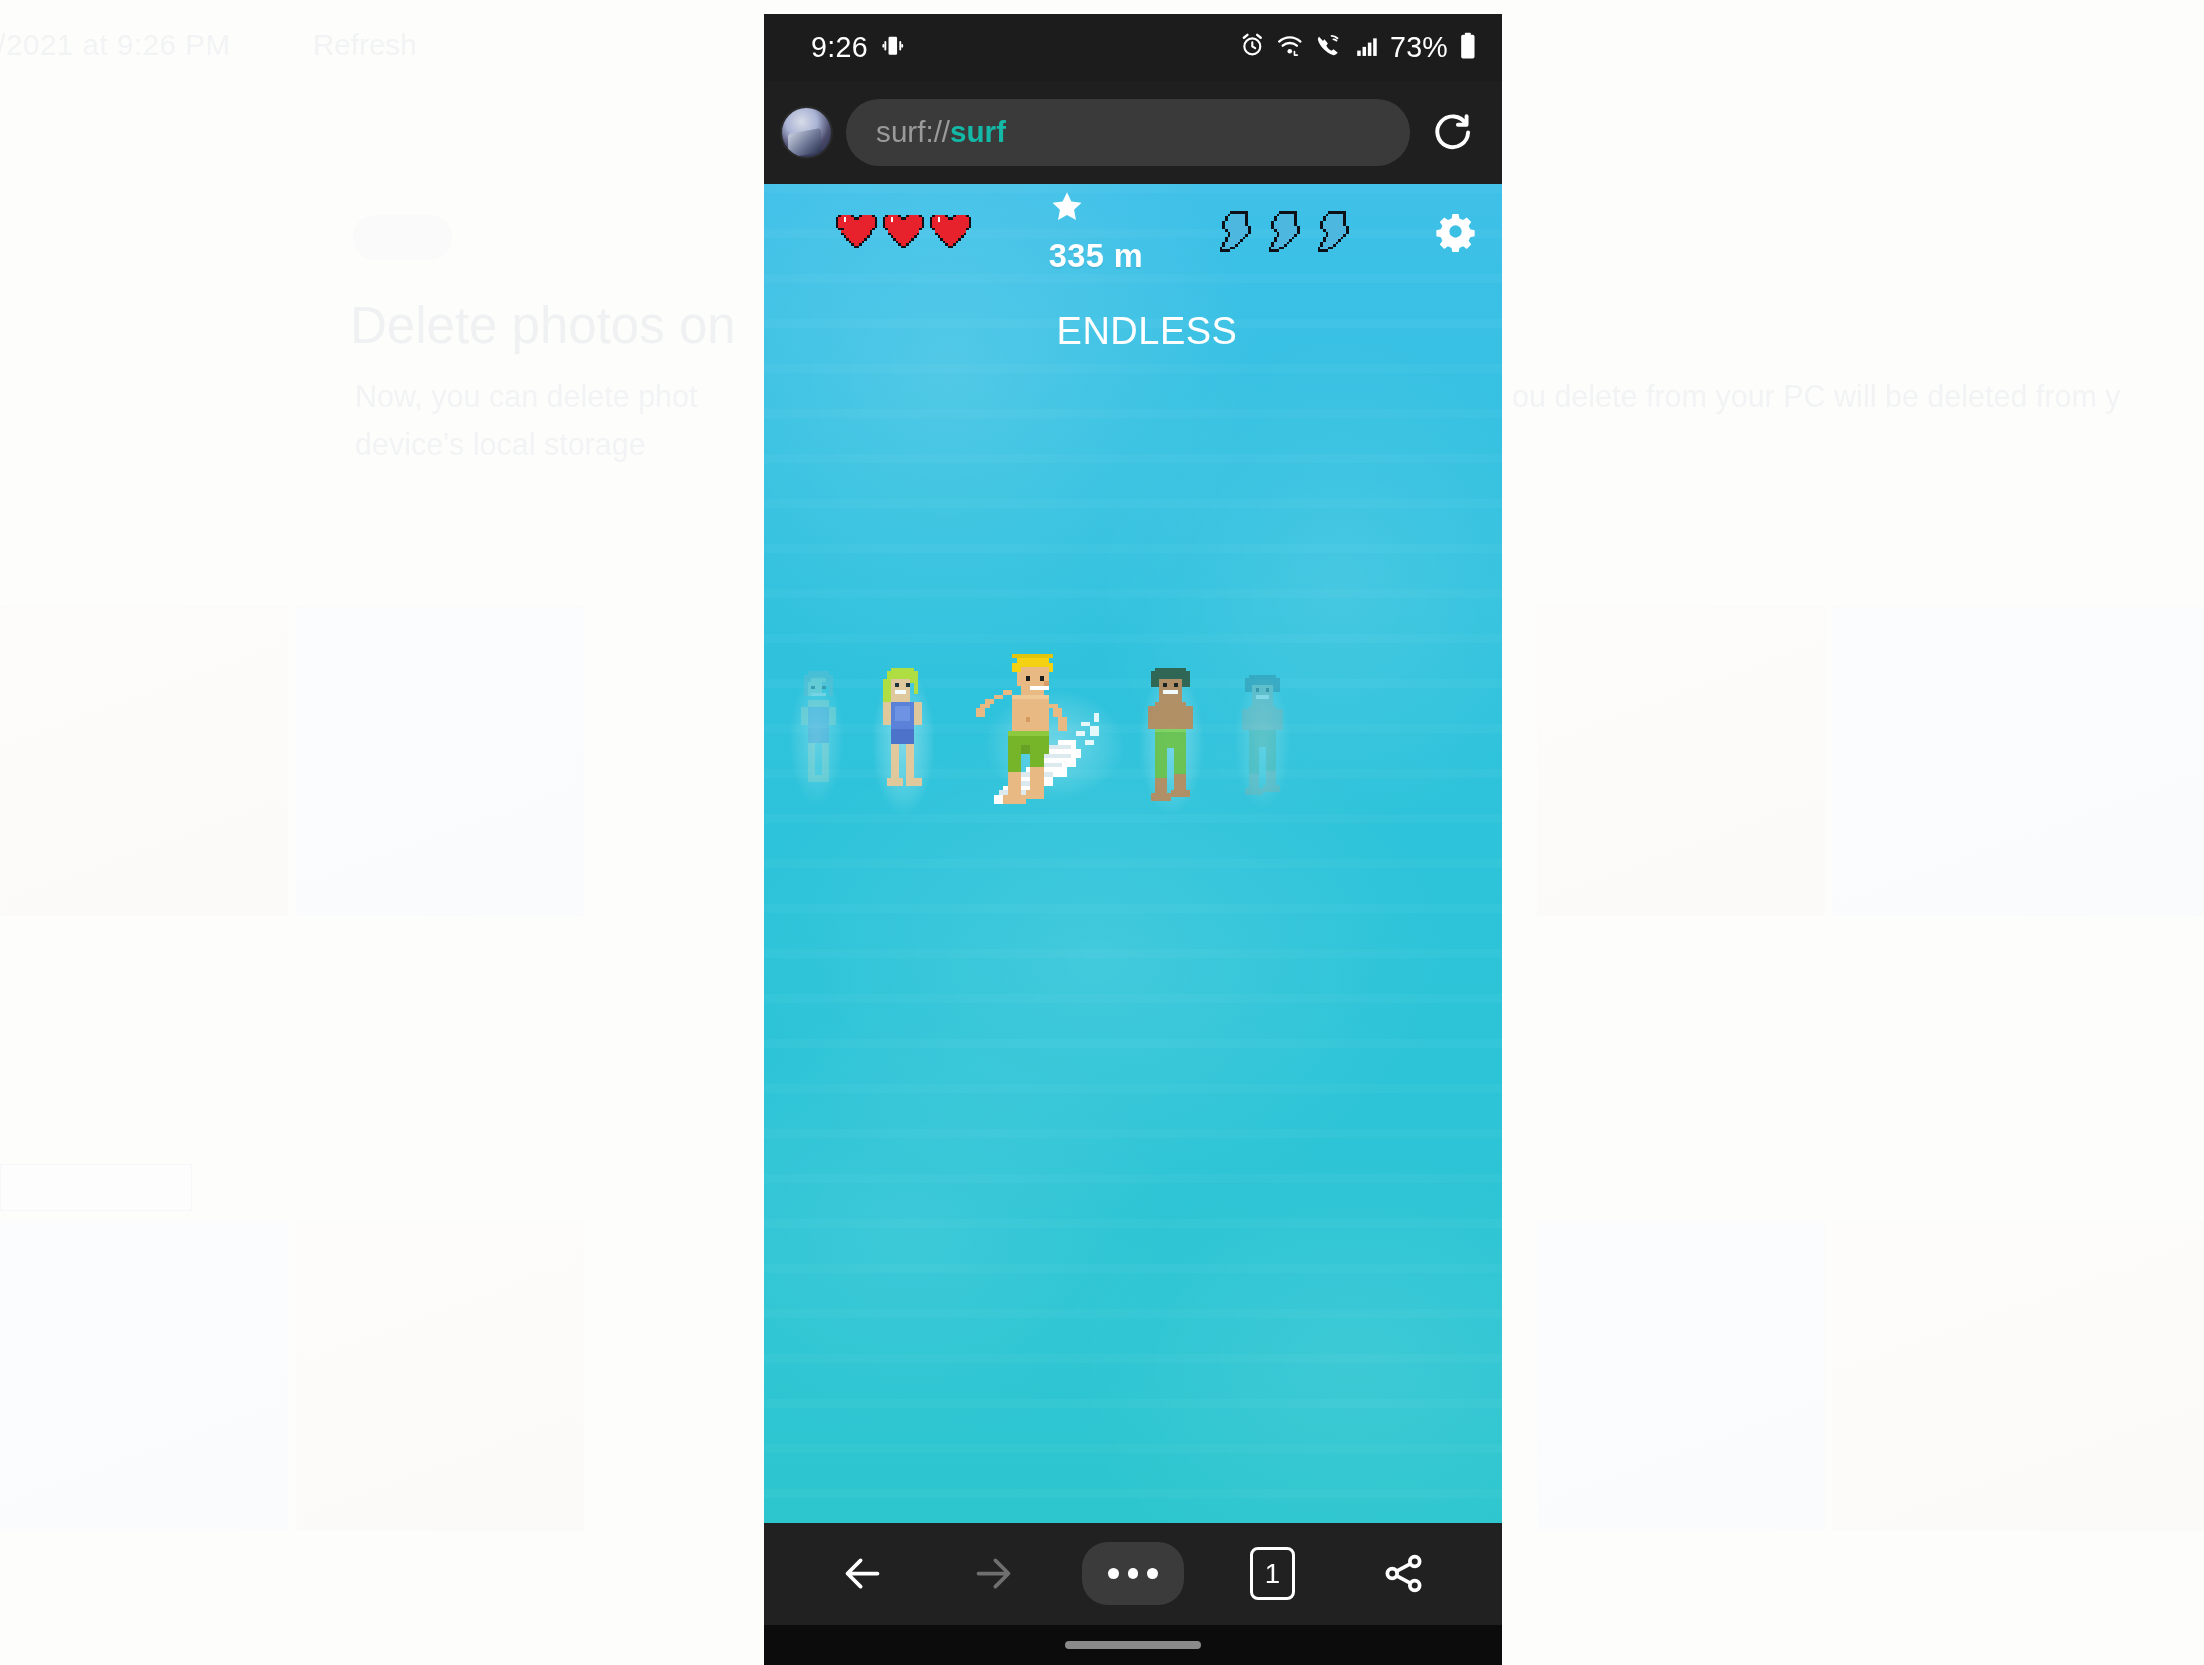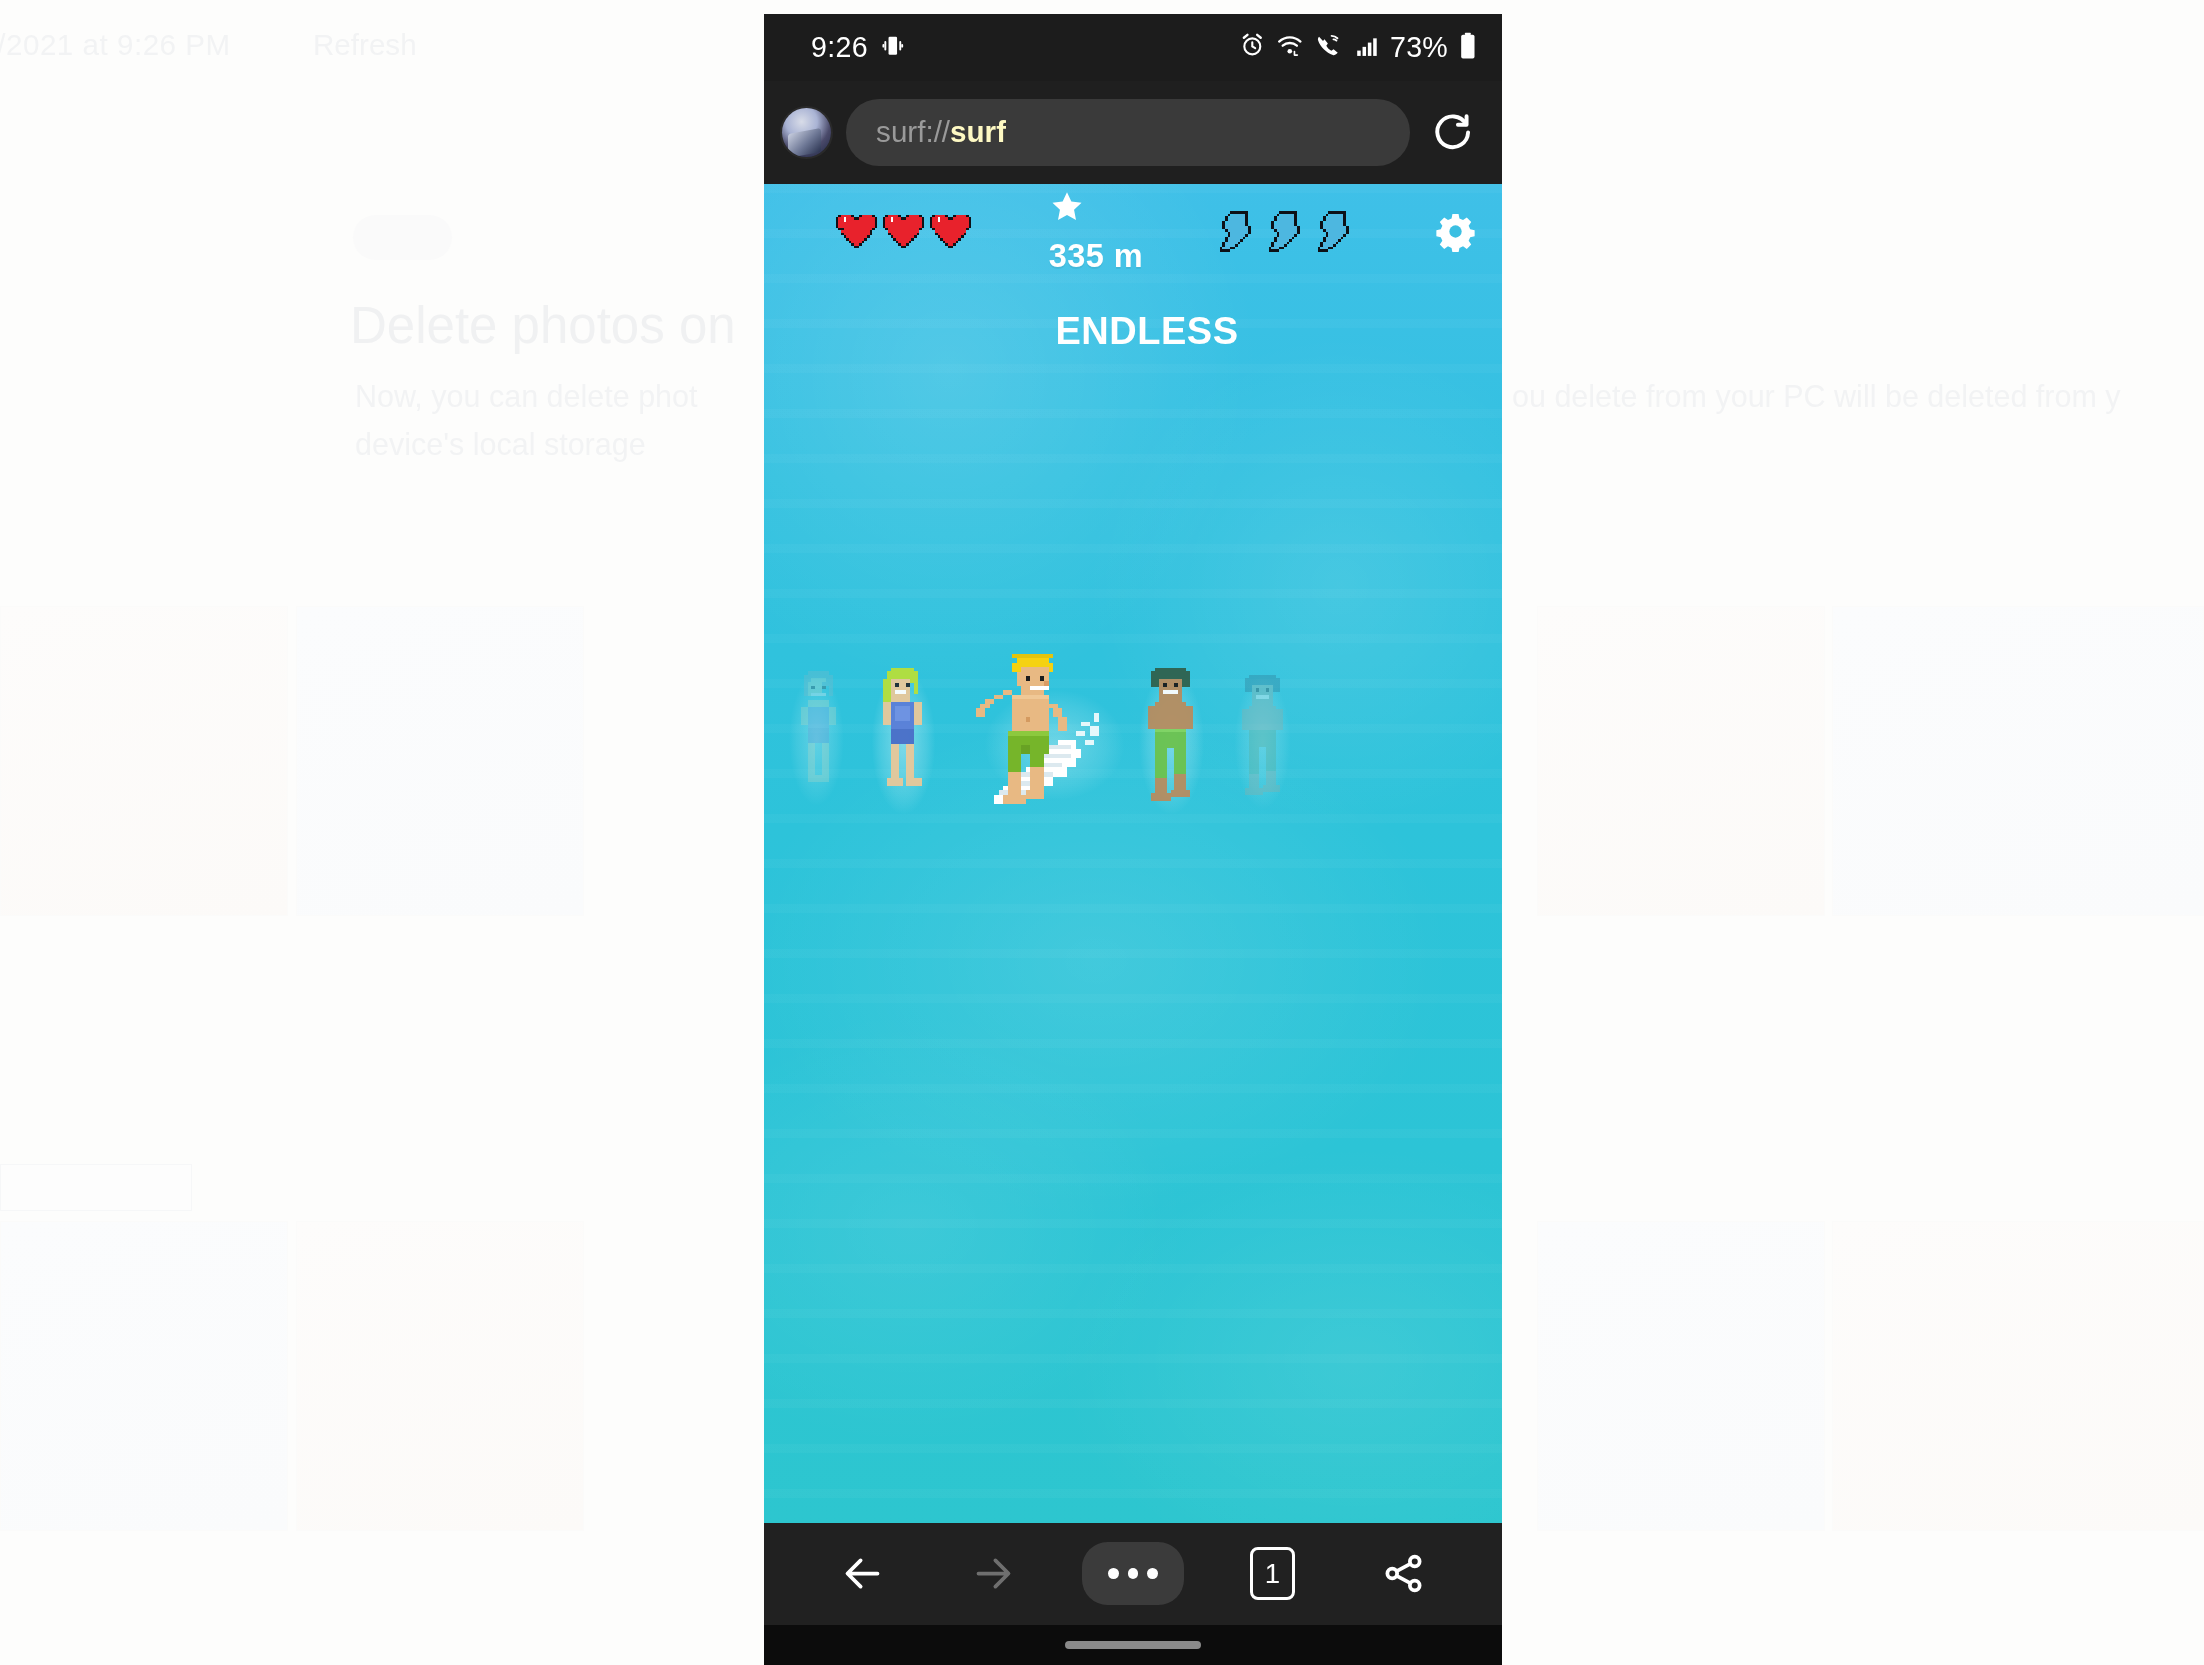--- a/index.html
+++ b/index.html
@@ -96,21 +96,21 @@
     flex: 1 1 auto;
     height: 67px;
     background: #3a3a3a;
     border-radius: 33px;
     display: flex; align-items: center;
     padding: 0 29.6px;
     min-width: 0;
   }
   #url-text { font-size: 29.6px; white-space: nowrap; overflow: hidden; }
   #url-text .scheme { color: #9a9a9a; font-weight: 400; }
-  #url-text .host   { color: #fef9c3; font-weight: 700; }
+  #url-text .host   { color: #14b8a6; font-weight: 700; }
   #reload-btn {
     flex: 0 0 55px; height: 55px;
     display: flex; align-items: center; justify-content: center;
   }
 
   
   #game {
     position: relative;
     height: 1339px;
     overflow: hidden;
@@ -157,21 +157,21 @@
   
   #title-block {
     position: absolute; top: 89px; left: 0; right: 0;
     text-align: center;
   }
   #game-title {
     color: #fff; font-weight: 700;
     font-size: 83px; letter-spacing: -1px; line-height: 1;
   }
   #game-mode {
-    color: #fff; font-weight: 700;
+    color: #fff; font-weight: 400;
     font-size: 38px; letter-spacing: 0.5px;
     margin-top: 37px;
     padding-left: 28px;
   }
 
   
   #actors { position: absolute; top: 448px; left: 0; right: 0; height: 217px; }
   .actor { position: absolute; image-rendering: pixelated; }
   .splash {
     position: absolute;

